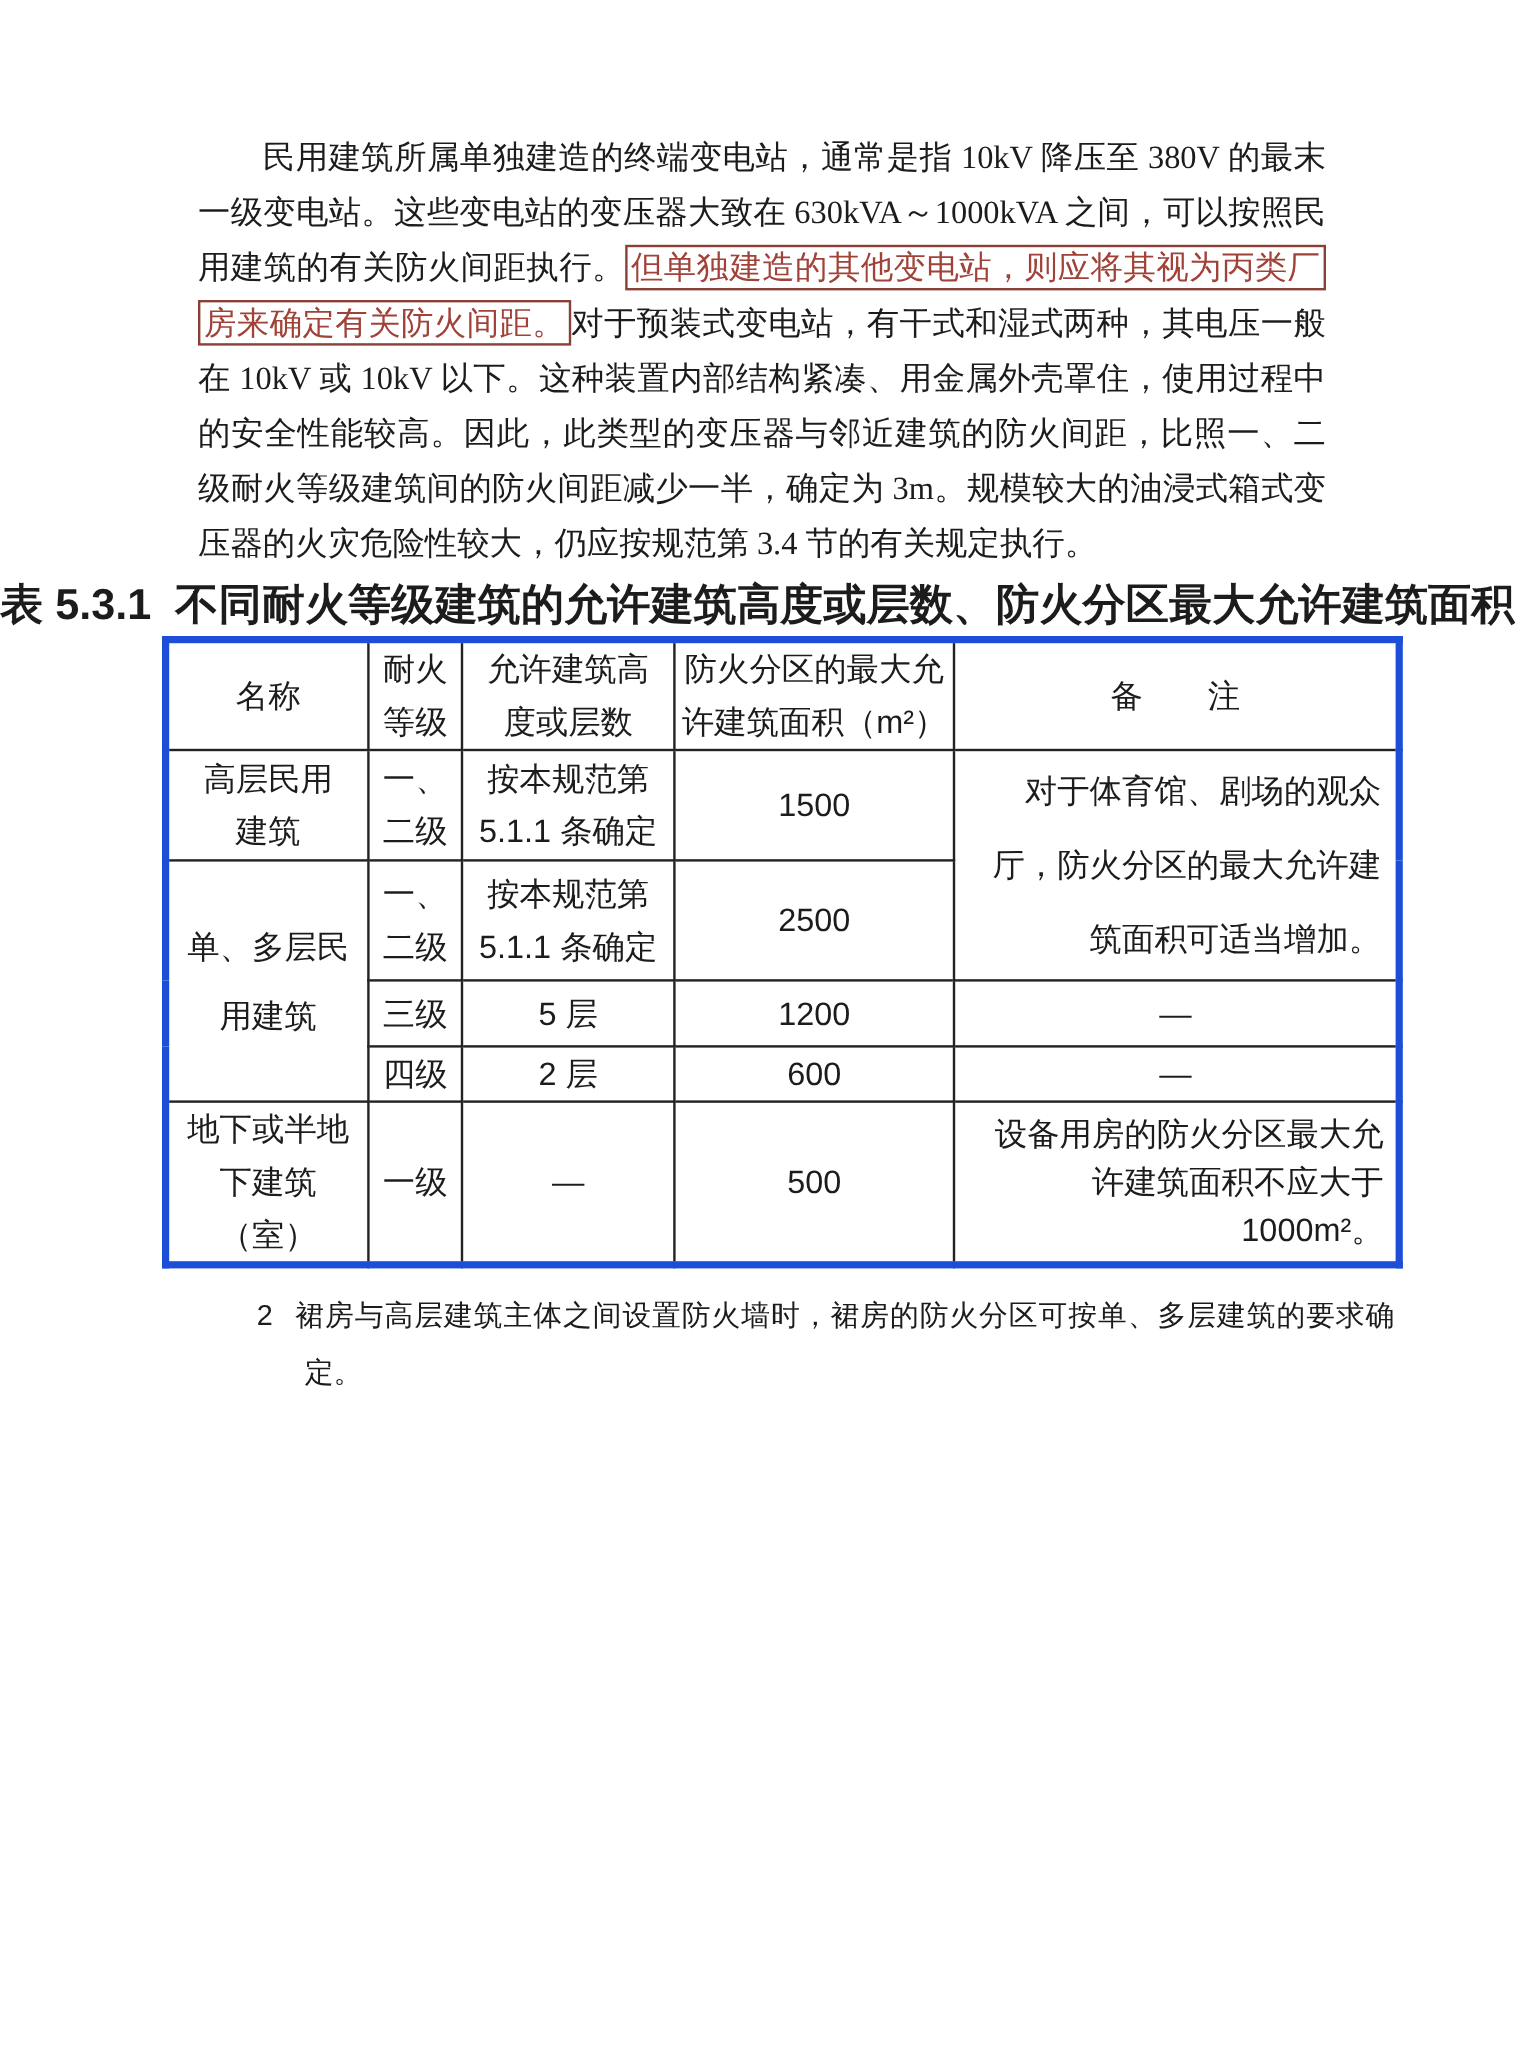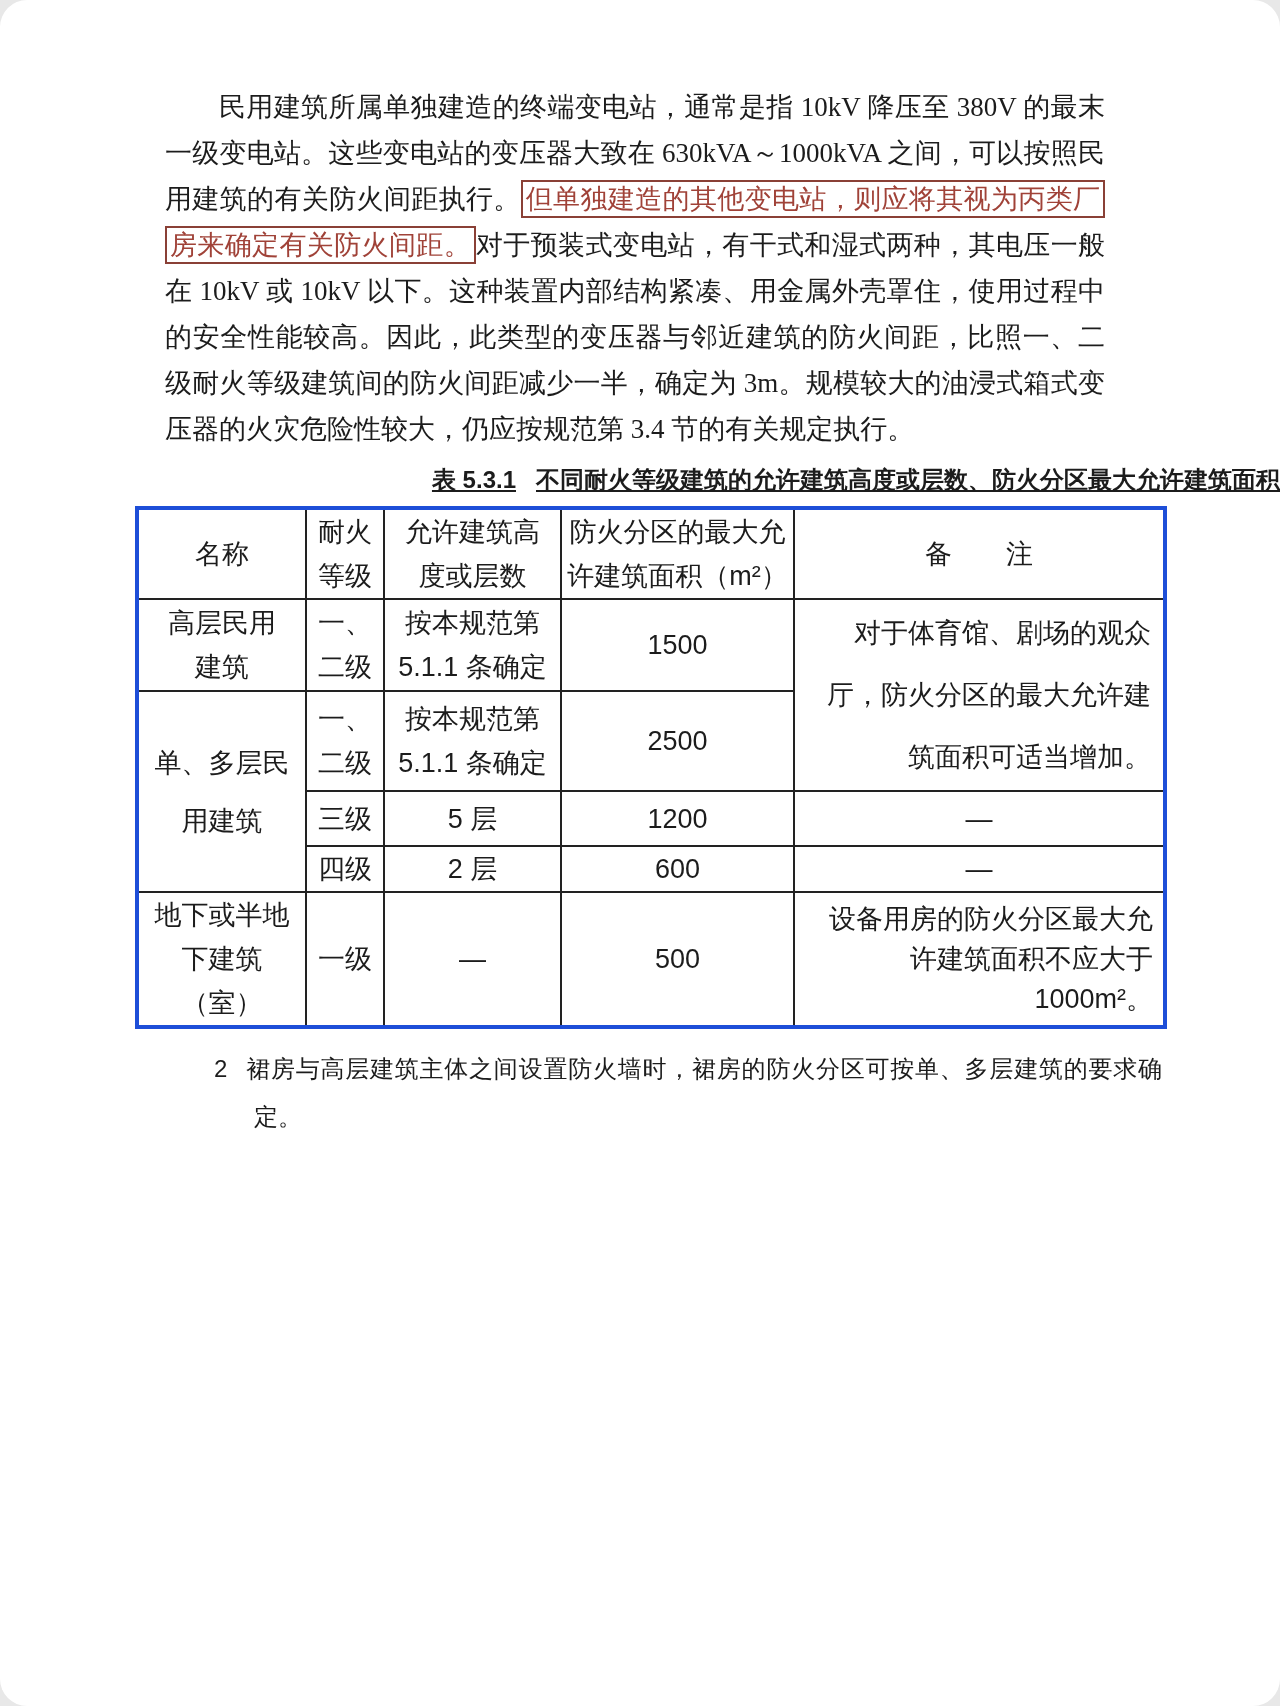--- a/index.html
+++ b/index.html
@@ -4,23 +4,22 @@
 <style>
   html,body { margin:0; padding:0; background:#e8e8e8; }
   .page {
     position: relative;
     width: 1280px; height: 1706px;
     margin: 0 auto;
     background: #ffffff;
     color: #1c1c1c;
     font-family: "Liberation Serif", "DejaVu Serif", serif;
     box-sizing: border-box;
-    padding-top: 84px;
+    padding-top: 108px;
     overflow: hidden;
-    border-radius: 27px;
   }
   
   .body-text {
     margin-left: 165px;
     width: 940px;
     font-size: 27px;
     line-height: 46px;
     text-align: justify;
   }
   .para { text-indent: 2em; margin: 0; }
@@ -47,36 +46,35 @@
     width: 948px;
     font-size: 28px;
     line-height: 46px;
     text-align: justify;
   }
   .clause .clause-num { margin-right: 26px; }
   
   .table-caption {
     font-family: "Liberation Sans", "DejaVu Sans", sans-serif;
     font-weight: bold;
-    font-size: 24px;
-    text-align: right;
+    font-size: 36px;
+    text-align: left;
     margin: 8px 0 6px 0;
     line-height: 40px;
-    text-decoration: underline;
   }
   .table-caption .cap-label { margin-right: 20px; }
   
   table.reg {
     font-family: "Liberation Sans", "DejaVu Sans", sans-serif;
     border-collapse: collapse;
     table-layout: fixed;
     margin-left: 135px;
     width: 1028px;
     font-size: 27px;
-    border: 4px solid #1d4ed8;
+    border: 6px solid #1d4ed8;
   }
   table.reg col.c0 { width: 169px; }
   table.reg col.c1 { width: 78px; }
   table.reg col.c2 { width: 177px; }
   table.reg col.c3 { width: 233px; }
   table.reg col.c4 { width: 371px; }
   table.reg th, table.reg td {
     border: 2px solid #222;
     text-align: center;
     vertical-align: middle;

